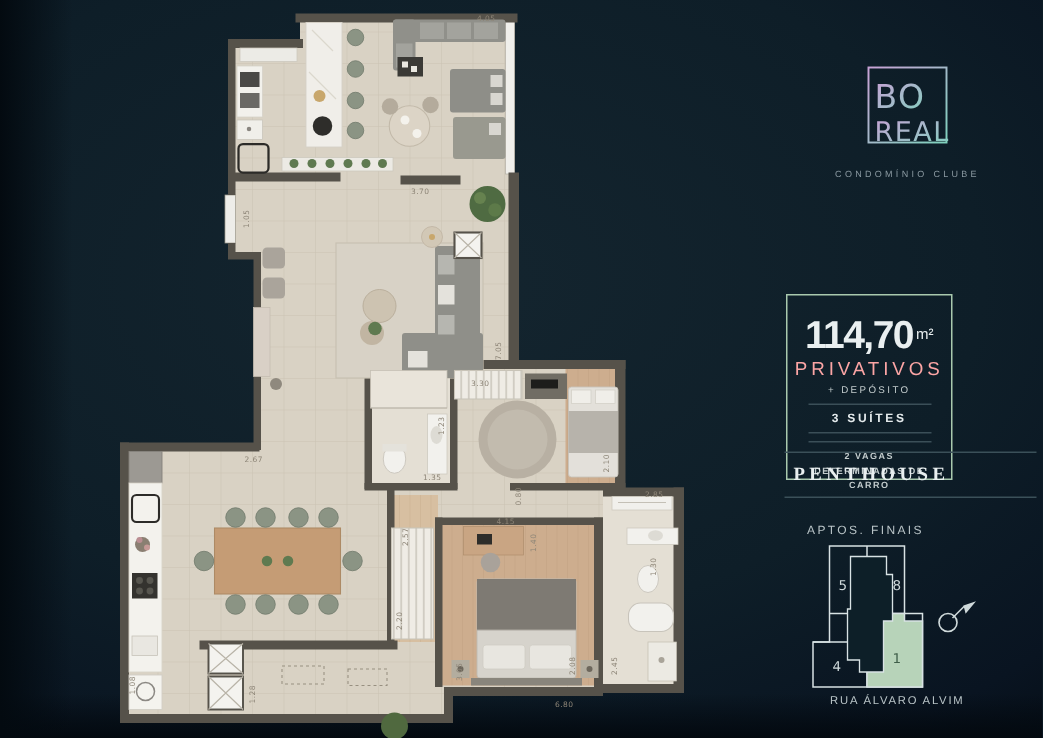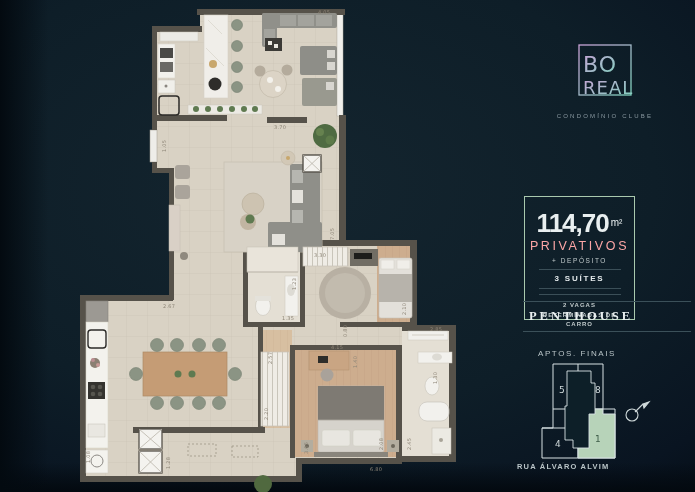--- a/index.html
+++ b/index.html
@@ -34,22 +34,22 @@
   .deposito{font-size:6.5px;letter-spacing:1.6px;color:#c2cbcc;margin-top:4px;}
   .spec-hr{border:0;border-top:1px solid #3b4f58;width:82px;margin:5px auto 4px auto;}
   .feature{font-size:8px;font-weight:bold;letter-spacing:1.8px;color:#e4eaec;line-height:1.15;}
   .parking{font-size:6px;font-weight:bold;letter-spacing:1px;color:#c2cbcc;line-height:1.6;margin:6px auto 0 auto;width:86px;}
   .pent-block{position:absolute;left:8px;top:301px;width:168px;font-family:Liberation Serif, serif;}
   .pent-rule{border:0;border-top:1px solid var(--rule,#3b5059);margin:0;}
   .pent-label{width:116px;text-align:center;font-size:12.5px;font-weight:bold;letter-spacing:3px;color:var(--text,#e9eff0);margin:7px 0 7px 0;}
   .aptos{position:absolute;left:2px;top:349px;width:120px;text-align:center;
     font-size:8px;font-weight:normal;letter-spacing:1.6px;color:var(--muted,#b9c4c7);}
   .keyplan{position:absolute;left:20px;top:362px;}
-  .street{position:absolute;left:2px;top:462px;width:126px;text-align:left;
-    font-size:7.5px;font-weight:bold;letter-spacing:1.2px;color:var(--muted,#b9c4c7);white-space:nowrap;}
+  .street{position:absolute;left:2px;top:462px;width:126px;text-align:right;
+    font-size:7.5px;font-weight:normal;letter-spacing:1.2px;color:var(--muted,#b9c4c7);white-space:nowrap;}
 </style>
 </head>
 <body>
 
 <div class="stage"></div>
 
 <svg width="695" height="492" viewBox="0 0 695 492" style="position:absolute;left:0;top:0;">
   <defs>
     <pattern id="tiles" width="21" height="21" patternUnits="userSpaceOnUse">
       <rect width="21" height="21" fill="#d9d2c4"></rect>

